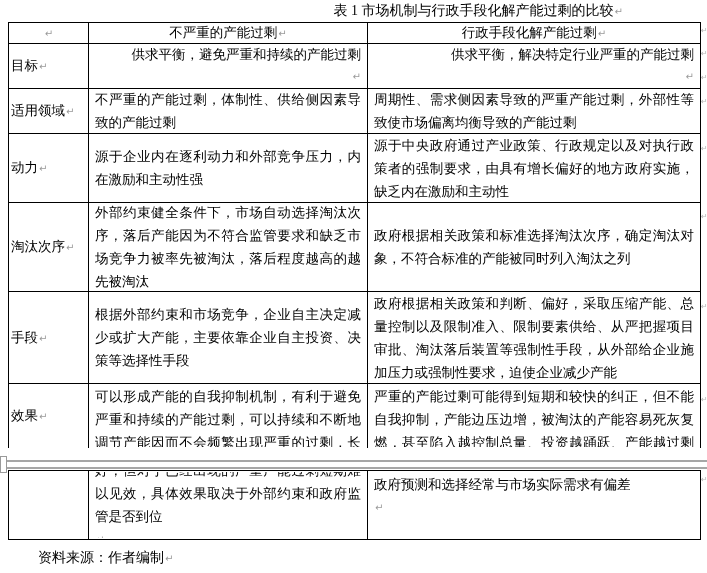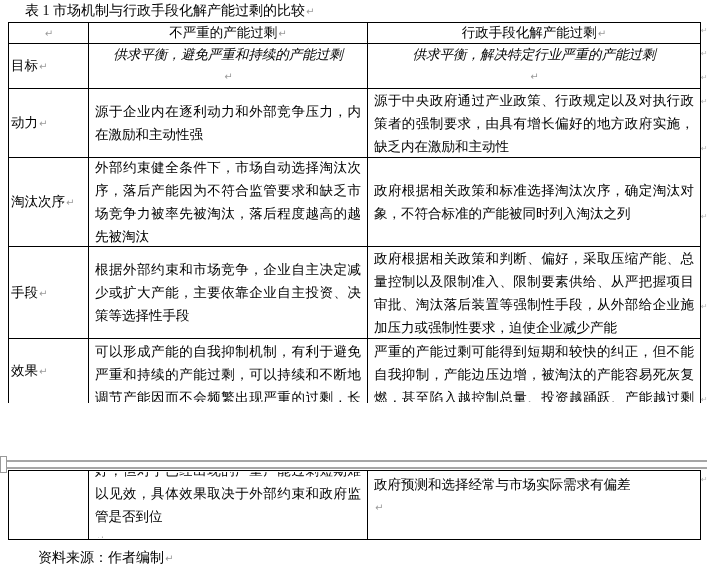--- a/index.html
+++ b/index.html
@@ -1,42 +1,42 @@
 <!DOCTYPE html>
 <html><head>
 <meta charset="utf-8">
 <style>
   html,body{margin:0;padding:0;background:#fff;}
   .page{
     position:relative;width:707px;height:573px;background:#ffffff;overflow:hidden;
     font-family:"Liberation Serif","DejaVu Serif",serif;color:#000;
   }
   .doc-title{
-    position:absolute;top:1px;left:0;width:623px;text-align:left;
-    font-size:14px;line-height:20px;white-space:nowrap;margin-left:25px;
+    position:absolute;top:1px;left:0;width:623px;text-align:right;
+    font-size:14px;line-height:20px;white-space:nowrap;
   }
   table.doc-table{
     position:absolute;left:8px;width:692px;border-collapse:collapse;table-layout:fixed;
   }
   .t1{top:22px;}
   .t2{top:470px;}
   .doc-table td,.doc-table th{
     border:1px solid #000;font-weight:normal;font-size:13.5px;
     padding:0 2px;vertical-align:middle;overflow:hidden;
   }
   .t1 tr.split-row td{border-bottom:none;}
   th.head-cell{text-align:center;}
   td.row-label-cell{text-align:left;font-size:13.5px;}
   td.content-cell{padding:0 6px;}
   .cellbox{
     display:flex;flex-direction:column;justify-content:center;overflow:hidden;
     text-align:justify;line-height:23px;font-size:13.5px;
   }
   .cellbox.top{justify-content:flex-start;}
-  .single{line-height:22px;text-align:center;font-style:italic;}
+  .single{line-height:22px;text-align:right;}
   .pm{
     color:#9a9a9a;font-size:10px;font-family:"DejaVu Sans",sans-serif;
     margin-left:1px;vertical-align:baseline;
   }
   .row-end-mark{
     position:absolute;left:701px;color:#b7b7b7;font-size:8px;
     font-family:"DejaVu Sans",sans-serif;line-height:8px;
   }
   .page-break-band{
     position:absolute;left:0;top:460px;width:707px;height:5px;background:#ffffff;
@@ -74,20 +74,33 @@
       <td class="content-cell">
             <div class="cellbox single">
               <span>供求平衡，避免严重和持续的产能过剩</span>
               <span class="pm">↵</span>
             </div>
           </td>
       <td class="content-cell">
             <div class="cellbox single">
               <span>供求平衡，解决特定行业严重的产能过剩</span>
               <span class="pm">↵</span>
+            </div>
+          </td>
+    </tr>
+    <tr style="height:45px">
+      <td class="row-label-cell"><span>适用领域</span><span class="pm">↵</span></td>
+      <td class="content-cell">
+            <div class="cellbox" style="height:43px">
+              <span>不严重的产能过剩，体制性、供给侧因素导致的产能过剩</span>
+            </div>
+          </td>
+      <td class="content-cell">
+            <div class="cellbox" style="height:43px">
+              <span>周期性、需求侧因素导致的严重产能过剩，外部性等致使市场偏离均衡导致的产能过剩</span>
             </div>
           </td>
     </tr>
     <tr style="height:69px">
       <td class="row-label-cell"><span>动力</span><span class="pm">↵</span></td>
       <td class="content-cell">
             <div class="cellbox" style="height:67px">
               <span>源于企业内在逐利动力和外部竞争压力，内在激励和主动性强</span>
             </div>
           </td>

